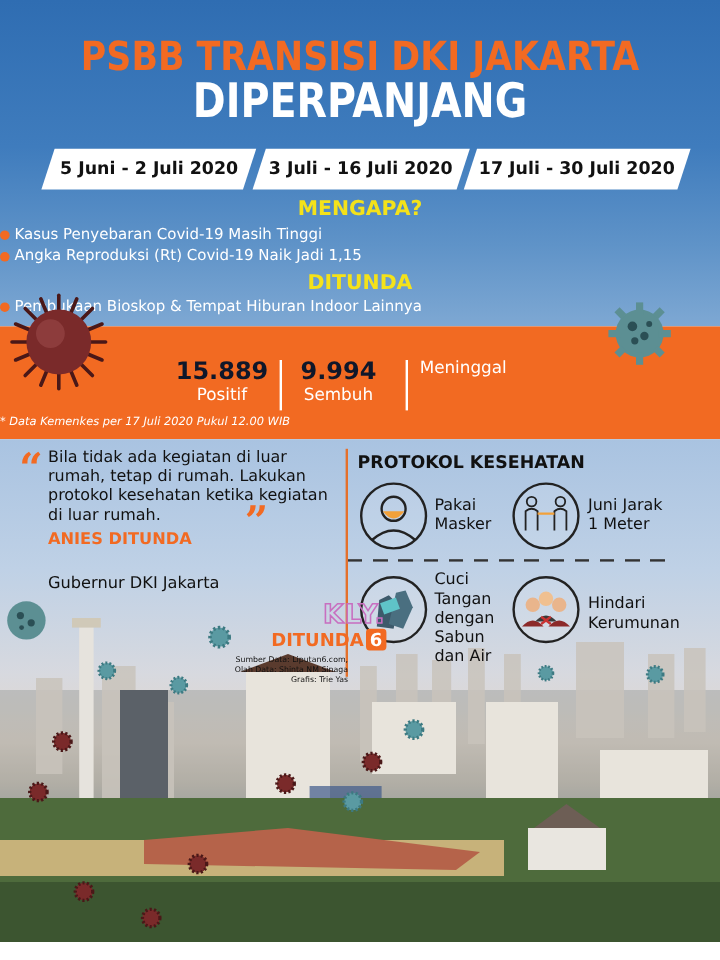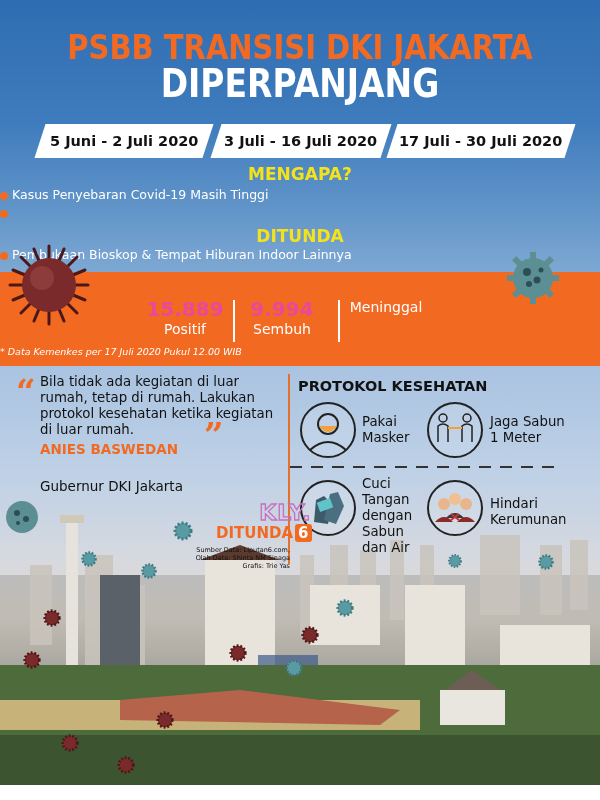--- a/index.html
+++ b/index.html
@@ -10,38 +10,38 @@
 .title2{position:absolute;top:64px;left:0;width:600px;text-align:center;color:#fff;font-family:"DejaVu Sans",sans-serif;font-weight:bold;font-size:33px;transform:scaleY(1.2)}
 .dates{position:absolute;top:124px;left:40px;width:530px;height:34px}
 .date-box{position:absolute;top:0;height:34px;background:#fff;transform:skewX(-18deg);display:flex;align-items:center;justify-content:center}
 .date-box span{transform:skewX(18deg);font-weight:bold;font-size:14.5px;color:#111;white-space:nowrap}
 .mengapa{position:absolute;top:164px;left:0;width:600px;text-align:center;color:#f4e21a;font-weight:bold;font-size:17px}
 .reason{position:absolute;left:0;width:600px;text-align:left;color:#fff;font-size:12.5px}
 .dot{display:inline-block;width:8px;height:8px;border-radius:50%;background:#f26a22;margin-right:4px;vertical-align:middle}
 .orange-band{position:absolute;left:0;top:272px;width:600px;height:94px;background:#f26a22}
 .stats-title{position:absolute;top:277px;left:0;width:600px;text-align:center;color:#fff;font-weight:bold;font-size:14px}
 .stat{position:absolute;top:298px;text-align:center;width:110px}
-.stat .num{font-weight:bold;font-size:20px;color:#ec4899;line-height:22px}
+.stat .num{font-weight:bold;font-size:20px;color:#0f172a;line-height:22px}
 .stat .lbl{font-size:14px;color:#fff;line-height:18px}
 .vdiv{position:absolute;top:300px;width:2px;height:42px;background:#fff}
 .note{position:absolute;top:346px;left:0;width:600px;color:#fff;font-style:italic;font-size:9.5px}
 .lower-bg{position:absolute;left:0;top:366px;width:600px;height:434px;background:linear-gradient(180deg,#a9c3e1 0%,#bfd1e6 25%,#d7d9df 45%,#e2d6cc 58%,#c9c0b5 66%,#9ea3a0 74%,#7d8a7c 82%,#5c7150 92%,#4a5f3c 100%)}
 .city{position:absolute;left:0;top:515px;width:600px;height:270px}
 .white-bottom{position:absolute;left:0;top:785px;width:600px;height:15px;background:#fff}
 .quote{position:absolute;top:374px;left:18px;width:260px}
 .quote-text{font-size:13.3px;color:#111;line-height:16px;padding-left:22px}
 .qmark{position:absolute;color:#f26a22;font-weight:bold;font-size:34px;line-height:30px;font-family:"DejaVu Serif",serif}
 .author{position:absolute;top:441px;left:40px;color:#f26a22;font-weight:bold;font-size:13.5px}
 .author-role{position:absolute;top:478px;left:40px;color:#111;font-size:13.5px}
 .vline{position:absolute;left:288px;top:374px;width:2px;height:190px;background:#e4702b}
 .prot-title{position:absolute;top:378px;left:298px;font-weight:bold;font-size:14.5px;color:#111}
 .picon{position:absolute;width:56px;height:56px;border:2px solid #222;border-radius:50%;background:rgba(255,255,255,0.12)}
 .ptext{position:absolute;font-size:13.3px;color:#111;line-height:16px}
 .dashes{position:absolute;top:466px;left:290px;width:270px;height:2px;background:repeating-linear-gradient(90deg,#333 0 12px,transparent 12px 21px)}
-.logo{position:absolute;top:502px;left:216px;text-align:right}
+.logo{position:absolute;top:502px;left:226px;text-align:right}
 .kly{font-weight:bold;font-size:22px;color:transparent;-webkit-text-stroke:1.3px #c86fc0;letter-spacing:1px;line-height:22px}
 .liputan{font-weight:bold;font-size:15px;color:#f26a22;line-height:18px}
 .six{display:inline-block;background:#f26a22;color:#fff;border-radius:3px;padding:0 3px;margin-left:2px}
 .credits{position:absolute;top:546px;left:186px;width:104px;text-align:right;font-size:6.5px;line-height:8px;color:#111;font-weight:normal}
 .virus{position:absolute}
 </style>
 </head>
 <body>
 
 <div id="root">
@@ -57,21 +57,21 @@
     <div class="date-box" style="left:176px;width:170px">
         <span>3 Juli - 16 Juli 2020</span>
       </div>
     <div class="date-box" style="left:352px;width:178px">
         <span>17 Juli - 30 Juli 2020</span>
       </div>
   </div>
 
   <div class="mengapa">MENGAPA?</div>
   <div class="reason" style="top:187px"><span class="dot"></span><span>Kasus Penyebaran Covid-19 Masih Tinggi</span></div>
-  <div class="reason" style="top:205px"><span class="dot"></span></div>
+  <div class="reason" style="top:205px"><span class="dot"></span><span>Angka Reproduksi (Rt) Covid-19 Naik Jadi 1,15</span></div>
 
   <div class="mengapa" style="top:226px">DITUNDA</div>
   <div class="reason" style="top:247px"><span class="dot"></span><span>Pembukaan Bioskop &amp; Tempat Hiburan Indoor Lainnya</span></div>
 
   <div class="orange-band"></div>
   <div class="stat" style="left:130px">
     <div class="num">15.889</div>
     <div class="lbl">Positif</div>
   </div>
   <div class="vdiv" style="left:233px"></div>
@@ -220,21 +220,21 @@
       <circle cx="11" cy="11" r="8" fill="#7a2a2a" stroke="#4a1818" stroke-dasharray="2 2" stroke-width="3"></circle>
     </svg>
 
   <div class="white-bottom"></div>
 
   <div class="qmark" style="top:376px;left:16px">“</div>
   <div class="quote">
     <div class="quote-text">Bila tidak ada kegiatan di luar rumah, tetap di rumah. Lakukan protokol kesehatan ketika kegiatan di luar rumah.</div>
   </div>
   <div class="qmark" style="top:420px;left:204px">”</div>
-  <div class="author">ANIES BASWEDAN</div>
+  <div class="author">ANIES DITUNDA</div>
   <div class="author-role">Gubernur DKI Jakarta</div>
 
   <div class="vline"></div>
 
   <div class="prot-title">PROTOKOL KESEHATAN</div>
 
   <div class="picon" style="left:300px;top:402px">
     <svg width="52" height="52" viewBox="0 0 52 52">
         <path d="M8 46 Q26 30 44 46" fill="none" stroke="#222" stroke-width="2"></path>
         <circle cx="26" cy="20" r="10" fill="none" stroke="#222" stroke-width="2"></circle>
@@ -249,21 +249,21 @@
   <div class="picon" style="left:427px;top:402px">
     <svg width="52" height="52" viewBox="0 0 52 52" fill="none" stroke="#222" stroke-width="1.5">
         <circle cx="14" cy="14" r="4"></circle>
         <path d="M9 38 V22 Q14 18 19 22 V38"></path>
         <circle cx="38" cy="14" r="4"></circle>
         <path d="M33 38 V22 Q38 18 43 22 V38"></path>
         <line x1="19" y1="24" x2="33" y2="24" stroke="#f2a13a" stroke-width="2"></line>
       </svg>
   </div>
   <div class="ptext" style="left:490px;top:414px">
-      <div>Jaga Sabun</div>
+      <div>Juni Jarak</div>
       <div>1 Meter</div>
     </div>
 
   <div class="dashes"></div>
 
   <div class="picon" style="left:300px;top:480px">
     <svg width="52" height="52" viewBox="0 0 52 52">
         <path d="M12 40 L14 18 L22 14 L30 22 L26 42 Z" fill="#3d5a6b"></path>
         <path d="M22 38 L28 12 L36 10 L42 24 L34 42 Z" fill="#4a6f80"></path>
         <rect x="16" y="18" width="14" height="10" fill="#5fc3c8" transform="rotate(-20 23 23)"></rect>

